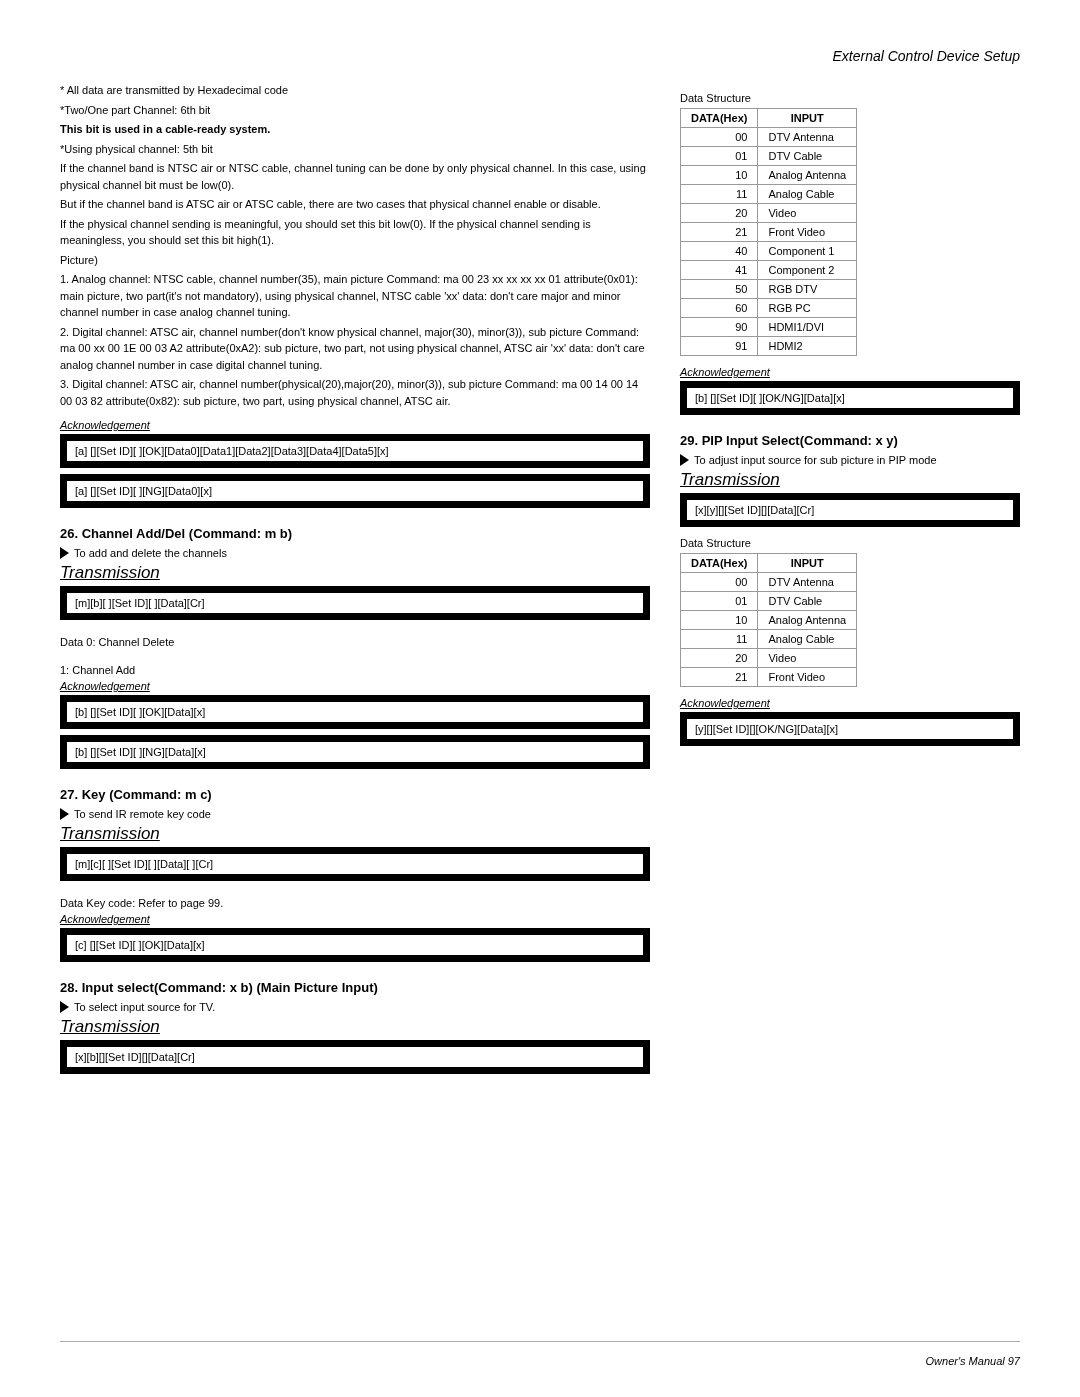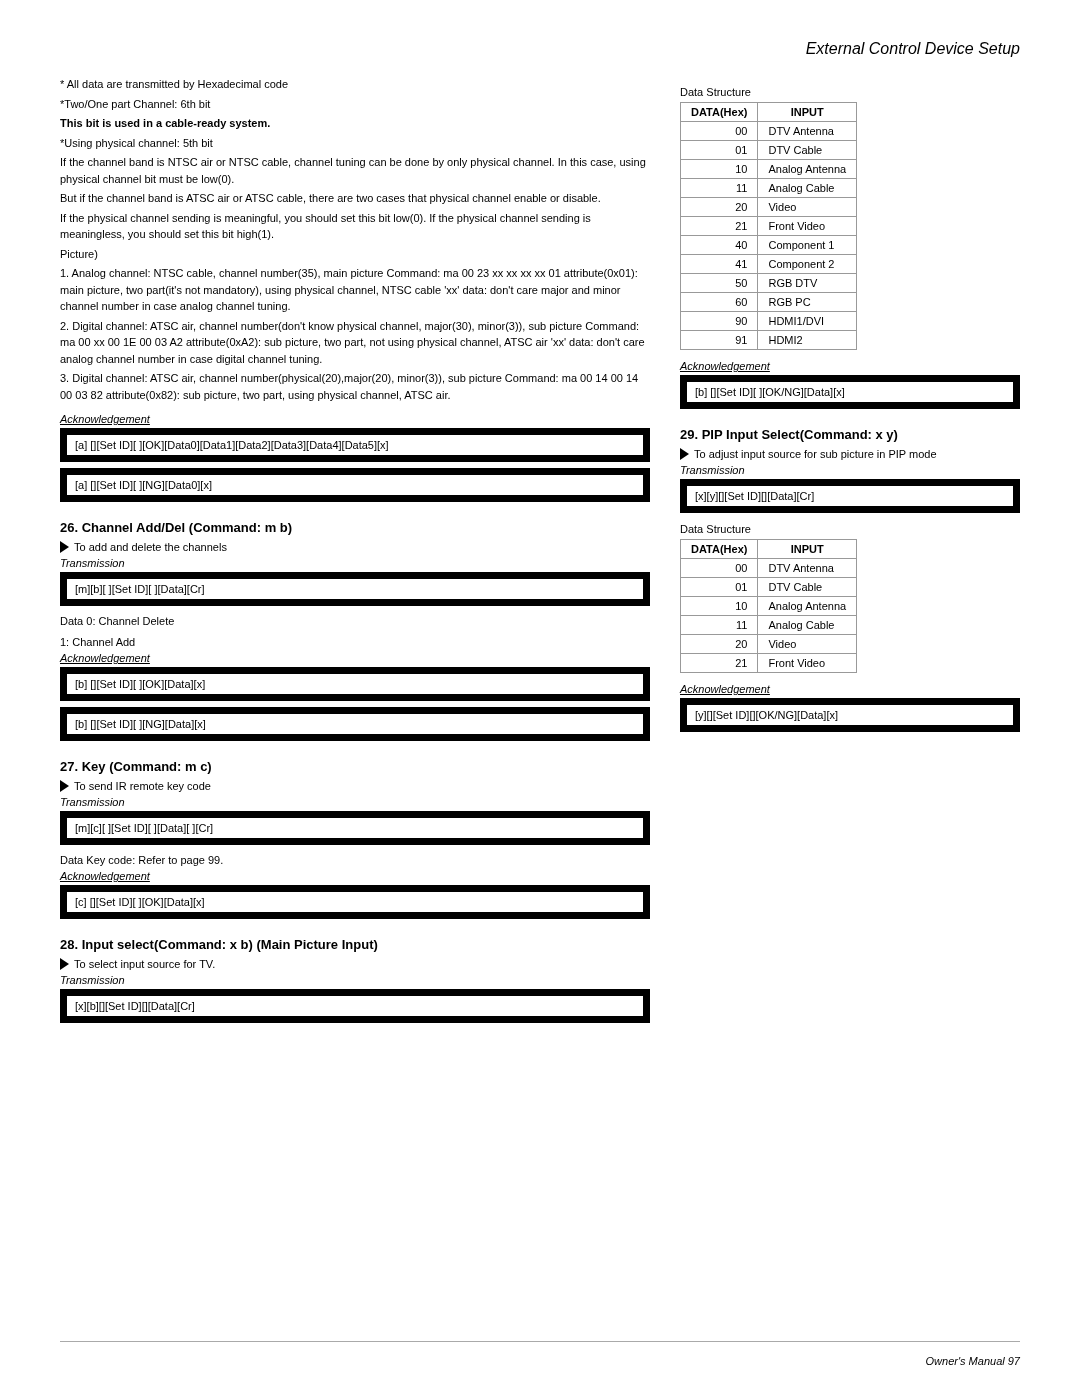--- a/index.html
+++ b/index.html
@@ -14,23 +14,24 @@
     }
     .page {
       width: 1080px;
       min-height: 1397px;
       padding: 40px 60px 60px 60px;
       position: relative;
     }
     .header {
       text-align: right;
       font-style: italic;
-      font-size: 16px;
+      font-size: 14px;
       margin-bottom: 18px;
       color: #000;
+      margin-top: 8px;
     }
     .content-columns {
       display: flex;
       gap: 30px;
     }
     .left-col {
       flex: 1;
       min-width: 0;
     }
     .right-col {
@@ -39,21 +40,22 @@
     }
     .bold { font-weight: bold; }
     .section-title {
       font-weight: bold;
       font-size: 13px;
       margin-top: 18px;
       margin-bottom: 6px;
     }
     .transmission-label {
       font-style: italic;
-      font-size: 11px;
+      font-size: 17px;
+      text-decoration: underline;
       margin-bottom: 3px;
       display: block;
     }
     .ack-label {
       font-style: italic;
       font-size: 11px;
       text-decoration: underline;
       margin-bottom: 3px;
       display: block;
     }
@@ -121,21 +123,21 @@
       margin-bottom: 16px;
     }
     .note-text {
       font-size: 11px;
       line-height: 1.5;
       margin-bottom: 3px;
     }
     .data-note {
       font-size: 11px;
       margin-bottom: 3px;
-      margin-top: 9px;
+      margin-top: 16px;
     }
   </style>
 </head>
 <body>
 
 <div class="page">
   <div class="header">
     <span>External Control Device Setup</span>
   </div>
 

